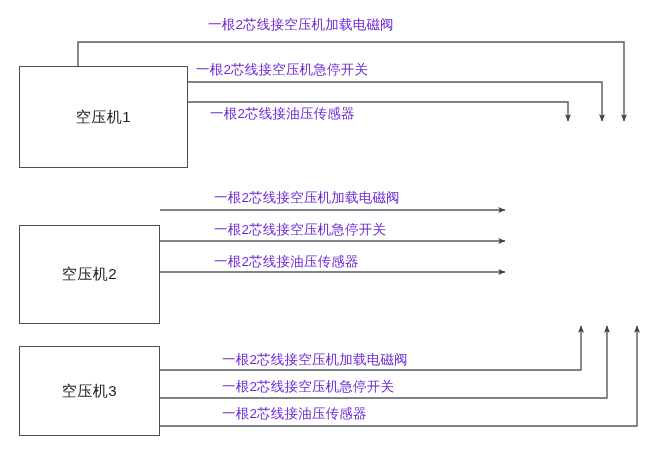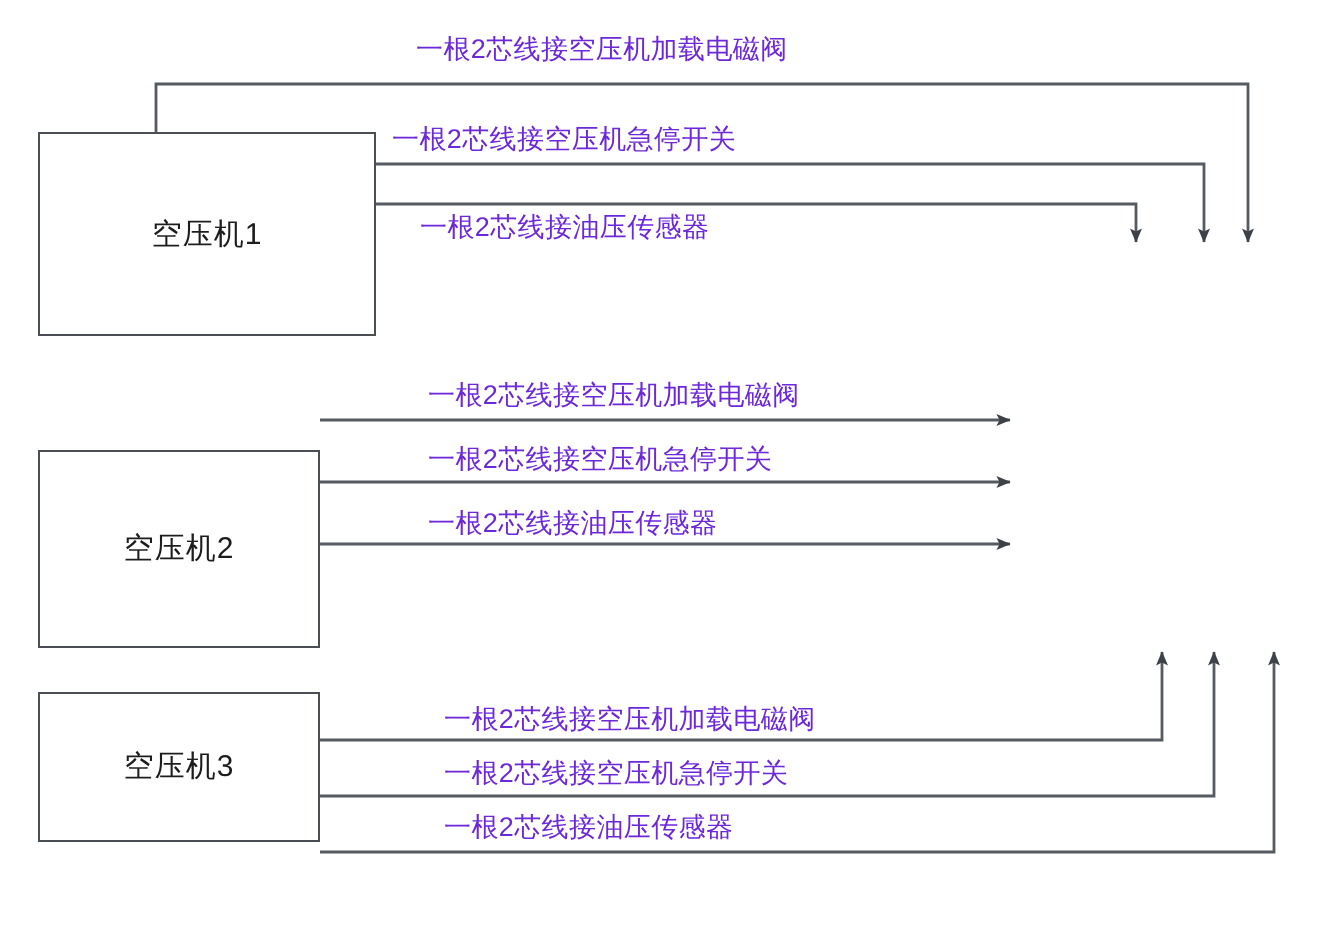--- a/index.html
+++ b/index.html
@@ -73,21 +73,21 @@
   </svg>
 
   <div class="node-box" style="left:19px; top:66px; width:169px; height:102px;">
     <span class="node-label">空压机1</span>
   </div>
 
   <div class="node-box" style="left:19px; top:208px; width:141px; height:99px;margin-top:17px;">
     <span class="node-label">空压机2</span>
   </div>
 
-  <div class="node-box" style="left:19px; top:346px; width:141px; height:75px;">
+  <div class="node-box" style="left:19px; top:346px; width:141px; height:90px;">
     <span class="node-label">空压机3</span>
   </div>
 
 
   <div class="wire-label" style="left:208px; top:17px;">一根2芯线接空压机加载电磁阀</div>
   <div class="wire-label" style="left:196px; top:62px;">一根2芯线接空压机急停开关</div>
   <div class="wire-label" style="left:210px; top:106px;">一根2芯线接油压传感器</div>
 
   <div class="wire-label" style="left:214px; top:190px;">一根2芯线接空压机加载电磁阀</div>
   <div class="wire-label" style="left:214px; top:222px;">一根2芯线接空压机急停开关</div>

